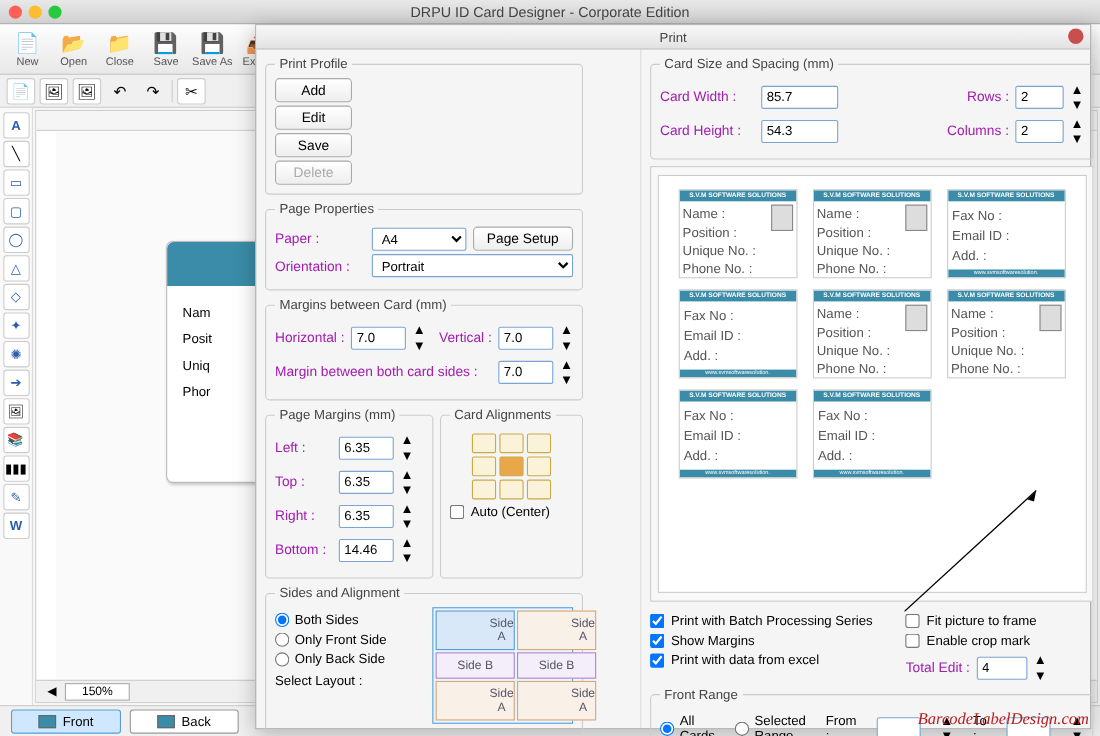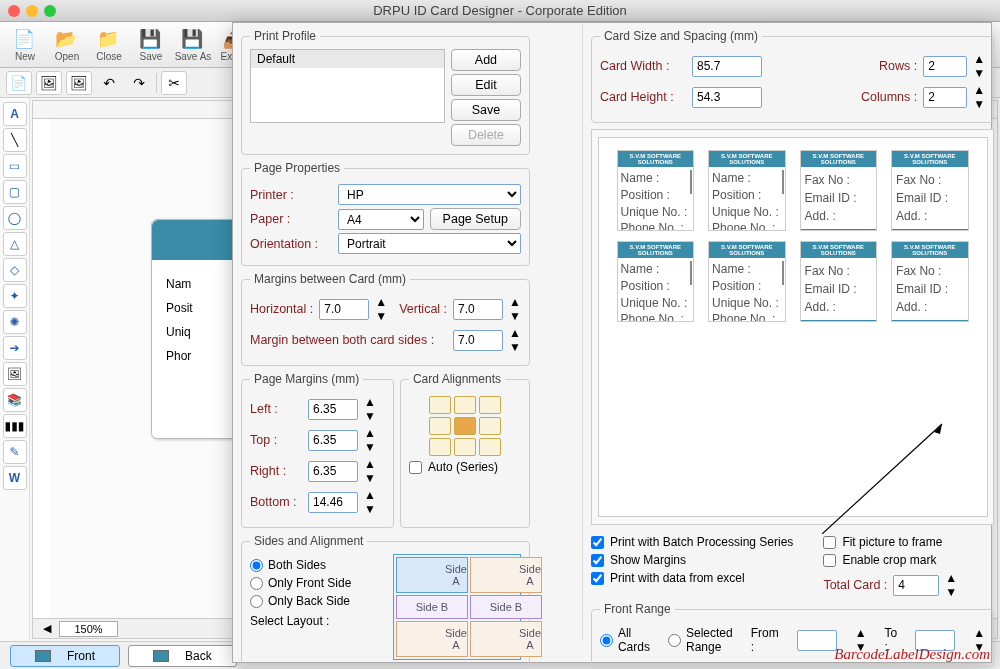--- a/index.html
+++ b/index.html
@@ -27,36 +27,36 @@
 .ruler-h { height: 18px; background: #f5f5f5; border-bottom: 1px solid #ccc; }
 .canvas-inner { position: absolute; top: 18px; left: 18px; right: 0; bottom: 20px; background: #fafafa; }
 .card-preview { position: absolute; top: 100px; left: 100px; width: 200px; height: 220px; background: #fff; border: 1px solid #bbb; box-shadow: 1px 1px 3px rgba(0,0,0,0.2); border-radius: 6px; }
 .card-header { background: #3a8ca8; color: #fff; text-align: center; padding: 12px 0; font-weight: bold; font-size: 14px; border-radius: 6px 6px 0 0; }
 .card-body { padding: 12px 14px; font-size: 15px; line-height: 2; }
 
 .zoom-bar { position: absolute; bottom: 0; left: 0; width: 100%; height: 20px; background: #f0f0f0; border-top: 1px solid #ccc; display: flex; align-items: center; padding: 0 10px; gap: 8px; }
 .zoom-sel { font-size: 11px; border: 1px solid #aaa; padding: 1px 14px; background: #fff; }
 
 .bottom-tabs { position: absolute; bottom: 0; left: 0; right: 0; height: 28px; background: #f0f0f0; border-top: 1px solid #ccc; display: flex; align-items: center; padding: 0 10px; gap: 8px; }
-.tab-btn { padding: 3px 24px; border: 1px solid #999; border-radius: 3px; background: #fff; font-size: 12px; cursor: pointer; display: flex; align-items: center; gap: 16px; }
+.tab-btn { padding: 3px 24px; border: 1px solid #999; border-radius: 3px; background: #fff; font-size: 12px; cursor: pointer; display: flex; align-items: center; gap: 6px; }
 .tab-btn.active { background: #cfe8ff; border-color: #5a9fd4; }
 .tab-swatch { width: 16px; height: 12px; border: 1px solid #666; }
 
 .print-dialog { position: absolute; top: 22px; left: 232px; right: 8px; bottom: 6px; background: #f5f5f5; border: 1px solid #aaa; box-shadow: 0 4px 18px rgba(0,0,0,0.25); }
 .dialog-title { height: 22px; background: linear-gradient(#f8f8f8, #e2e2e2); text-align: center; line-height: 22px; font-size: 13px; color: #444; border-bottom: 1px solid #bbb; position: relative; }
 .dialog-close { position: absolute; right: 6px; top: 3px; width: 14px; height: 14px; border-radius: 50%; background: #c94f4f; }
 .dialog-body { display: flex; height: calc(100% - 22px); gap: 44px; }
 .dcol { padding: 6px 8px; }
 .dcol.left { width: 340px; }
 .dcol.right { flex: 1; border-left: 1px solid #ddd; }
 
 fieldset { border: 1px solid #ccc; border-radius: 4px; padding: 6px 8px 8px; margin-bottom: 6px; }
 legend { font-size: 12px; color: #444; padding: 0 4px; }
 .row { display: flex; align-items: center; gap: 6px; margin: 3px 0; }
-.row label { font-size: 12.5px; color: #7f1d1d; white-space: nowrap; }
+.row label { font-size: 12.5px; color: #a21caf; white-space: nowrap; }
 .row .spacer { flex: 1; }
 input.txt, select.sel { border: 1px solid #7aa5d2; border-radius: 2px; padding: 2px 4px; font-size: 12px; background: #fff; height: 21px; }
 .sel { background: linear-gradient(#f4f9ff,#dce9f7); }
 .num { width: 50px; }
 .btn { border: 1px solid #aaa; background: linear-gradient(#fff,#eee); border-radius: 4px; padding: 3px 12px; font-size: 12.5px; cursor: pointer; }
 .btn.wide { width: 70px; text-align: center; }
 .profile-box { display: flex; gap: 6px; }
 .profile-list { flex: 1; height: 74px; border: 1px solid #bbb; background: #fff; }
 .profile-item { padding: 2px 6px; background: #e8e8e8; }
 .profile-btns { display: flex; flex-direction: column; gap: 3px; }
@@ -65,21 +65,21 @@
 .align-cell { border: 1px solid #c9a94a; background: #faf3d9; border-radius: 2px; cursor: pointer; }
 .side-grid { display: grid; grid-template-columns: 1fr 1fr; gap: 2px; width: 122px; }
 .side-cell { border: 1px solid #a8c; background: #f3eef9; text-align: center; font-size: 11px; padding: 5px 0; color: #556; }
 .side-cell.a { background: #f9f0e8; border-color: #d4a678; padding-left: 48px; }
 .side-cell.sel { background: #d8e8f8; border-color: #5a9fd4; }
 .side-outer { border: 1px solid #5a9fd4; padding: 2px; background: #eaf4ff; }
 
 .radio-row { display: flex; align-items: center; gap: 5px; margin: 4px 0; font-size: 12.5px; }
 input[type=radio], input[type=checkbox] { margin: 0; width: 13px; height: 13px; }
 
-.preview-page { width: 390px; height: 380px; background: #fff; border: 1px solid #ccc; margin: 4px auto; padding: 12px 18px; display: grid; grid-template-columns: 1fr 1fr 1fr 1fr; grid-template-rows: repeat(4, 1fr); gap: 10px 14px; position: relative; }
+.preview-page { width: 390px; height: 380px; background: #fff; border: 1px solid #ccc; margin: 4px auto; padding: 12px 18px; display: grid; grid-template-columns: 1fr 1fr 1fr; grid-template-rows: repeat(4, 1fr); gap: 10px 14px; position: relative; }
 .mini-card { border: 1px solid #ccc; background: #fff; display: flex; flex-direction: column; font-size: 5px; overflow: hidden; }
 .mc-head { background: #3a8ca8; color: #fff; text-align: center; padding: 2px 0; font-size: 6px; font-weight: bold; }
 .mc-body { display: flex; padding: 3px; gap: 3px; }
 .mc-text { flex: 1; line-height: 1.4; color: #555; }
 .mc-text div { white-space: nowrap; overflow: hidden; }
 .mc-photo { width: 20px; height: 24px; background: #ddd; border: 1px solid #888; }
 .mc-bar { height: 7px; background: repeating-linear-gradient(90deg,#000 0 1px,#fff 1px 2px); margin: 0 3px; }
 .mc-foot { background: #3a8ca8; height: 7px; margin-top: auto; }
 .mc-back .mc-body2 { padding: 4px; font-size: 5px; color: #555; line-height: 1.5; }
 
@@ -181,44 +181,41 @@
       <span class="tab-swatch" style="background:#3a8ca8"></span>
       <span>Front</span>
     </div>
   <div class="tab-btn">
       <span class="tab-swatch" style="background:#3a8ca8"></span>
       <span>Back</span>
     </div>
 </div>
 
 <div class="print-dialog">
+  <div class="dialog-title">
+    <span>Print</span>
+    <div class="dialog-close"></div>
+  </div>
   <div class="dialog-body">
 
     <div class="dcol left">
       <fieldset>
         <legend>Print Profile</legend>
         <div class="profile-box">
-          <div class="profile-list">
-            <div class="profile-item">Default</div>
-          </div>
           <div class="profile-btns">
             <button class="btn wide">Add</button>
             <button class="btn wide">Edit</button>
             <button class="btn wide">Save</button>
             <button class="btn wide" style="color:#aaa">Delete</button>
           </div>
         </div>
       </fieldset>
 
       <fieldset>
         <legend>Page Properties</legend>
-        <div class="row">
-            <label style="width:82px">Printer :</label>
-            <select class="sel" style="flex:1"><option>HP</option></select>
-          </div>
         <div class="row">
             <label style="width:82px">Paper :</label>
             <select class="sel" style="flex:1"><option>A4</option></select>
             <button class="btn">Page Setup</button>
           </div>
         <div class="row">
             <label style="width:82px">Orientation :</label>
             <select class="sel" style="flex:1"><option>Portrait</option></select>
           </div>
       </fieldset>
@@ -295,21 +292,21 @@
               <div class="align-cell"></div>
             <div class="align-cell"></div>
               <div class="align-cell" style="background:#e8a84a"></div>
               <div class="align-cell"></div>
             <div class="align-cell"></div>
               <div class="align-cell"></div>
               <div class="align-cell"></div>
           </div>
           <div class="check-row">
               <input type="checkbox" style="">
-              <label>Auto (Series)</label>
+              <label>Auto (Center)</label>
             </div>
         </fieldset>
       </div>
 
       <fieldset>
         <legend>Sides and Alignment</legend>
         <div style="display:flex;gap:8px">
           <div style="flex:1">
             <div class="radio-row">
                 <input type="radio" checked="" style="">
@@ -491,21 +488,21 @@
         <div>
           <div class="check-row">
               <input type="checkbox" style="">
               <label>Fit picture to frame</label>
             </div>
           <div class="check-row">
               <input type="checkbox" style="">
               <label>Enable crop mark</label>
             </div>
           <div class="row">
-              <label>Total Card :</label>
+              <label>Total Edit :</label>
               <input class="txt" style="width: 46px;" value="4">
               <span class="stepper-col">
                 <span class="stbtn">▲</span>
                 <span class="stbtn">▼</span>
               </span>
             </div>
         </div>
       </div>
 
       <fieldset>

